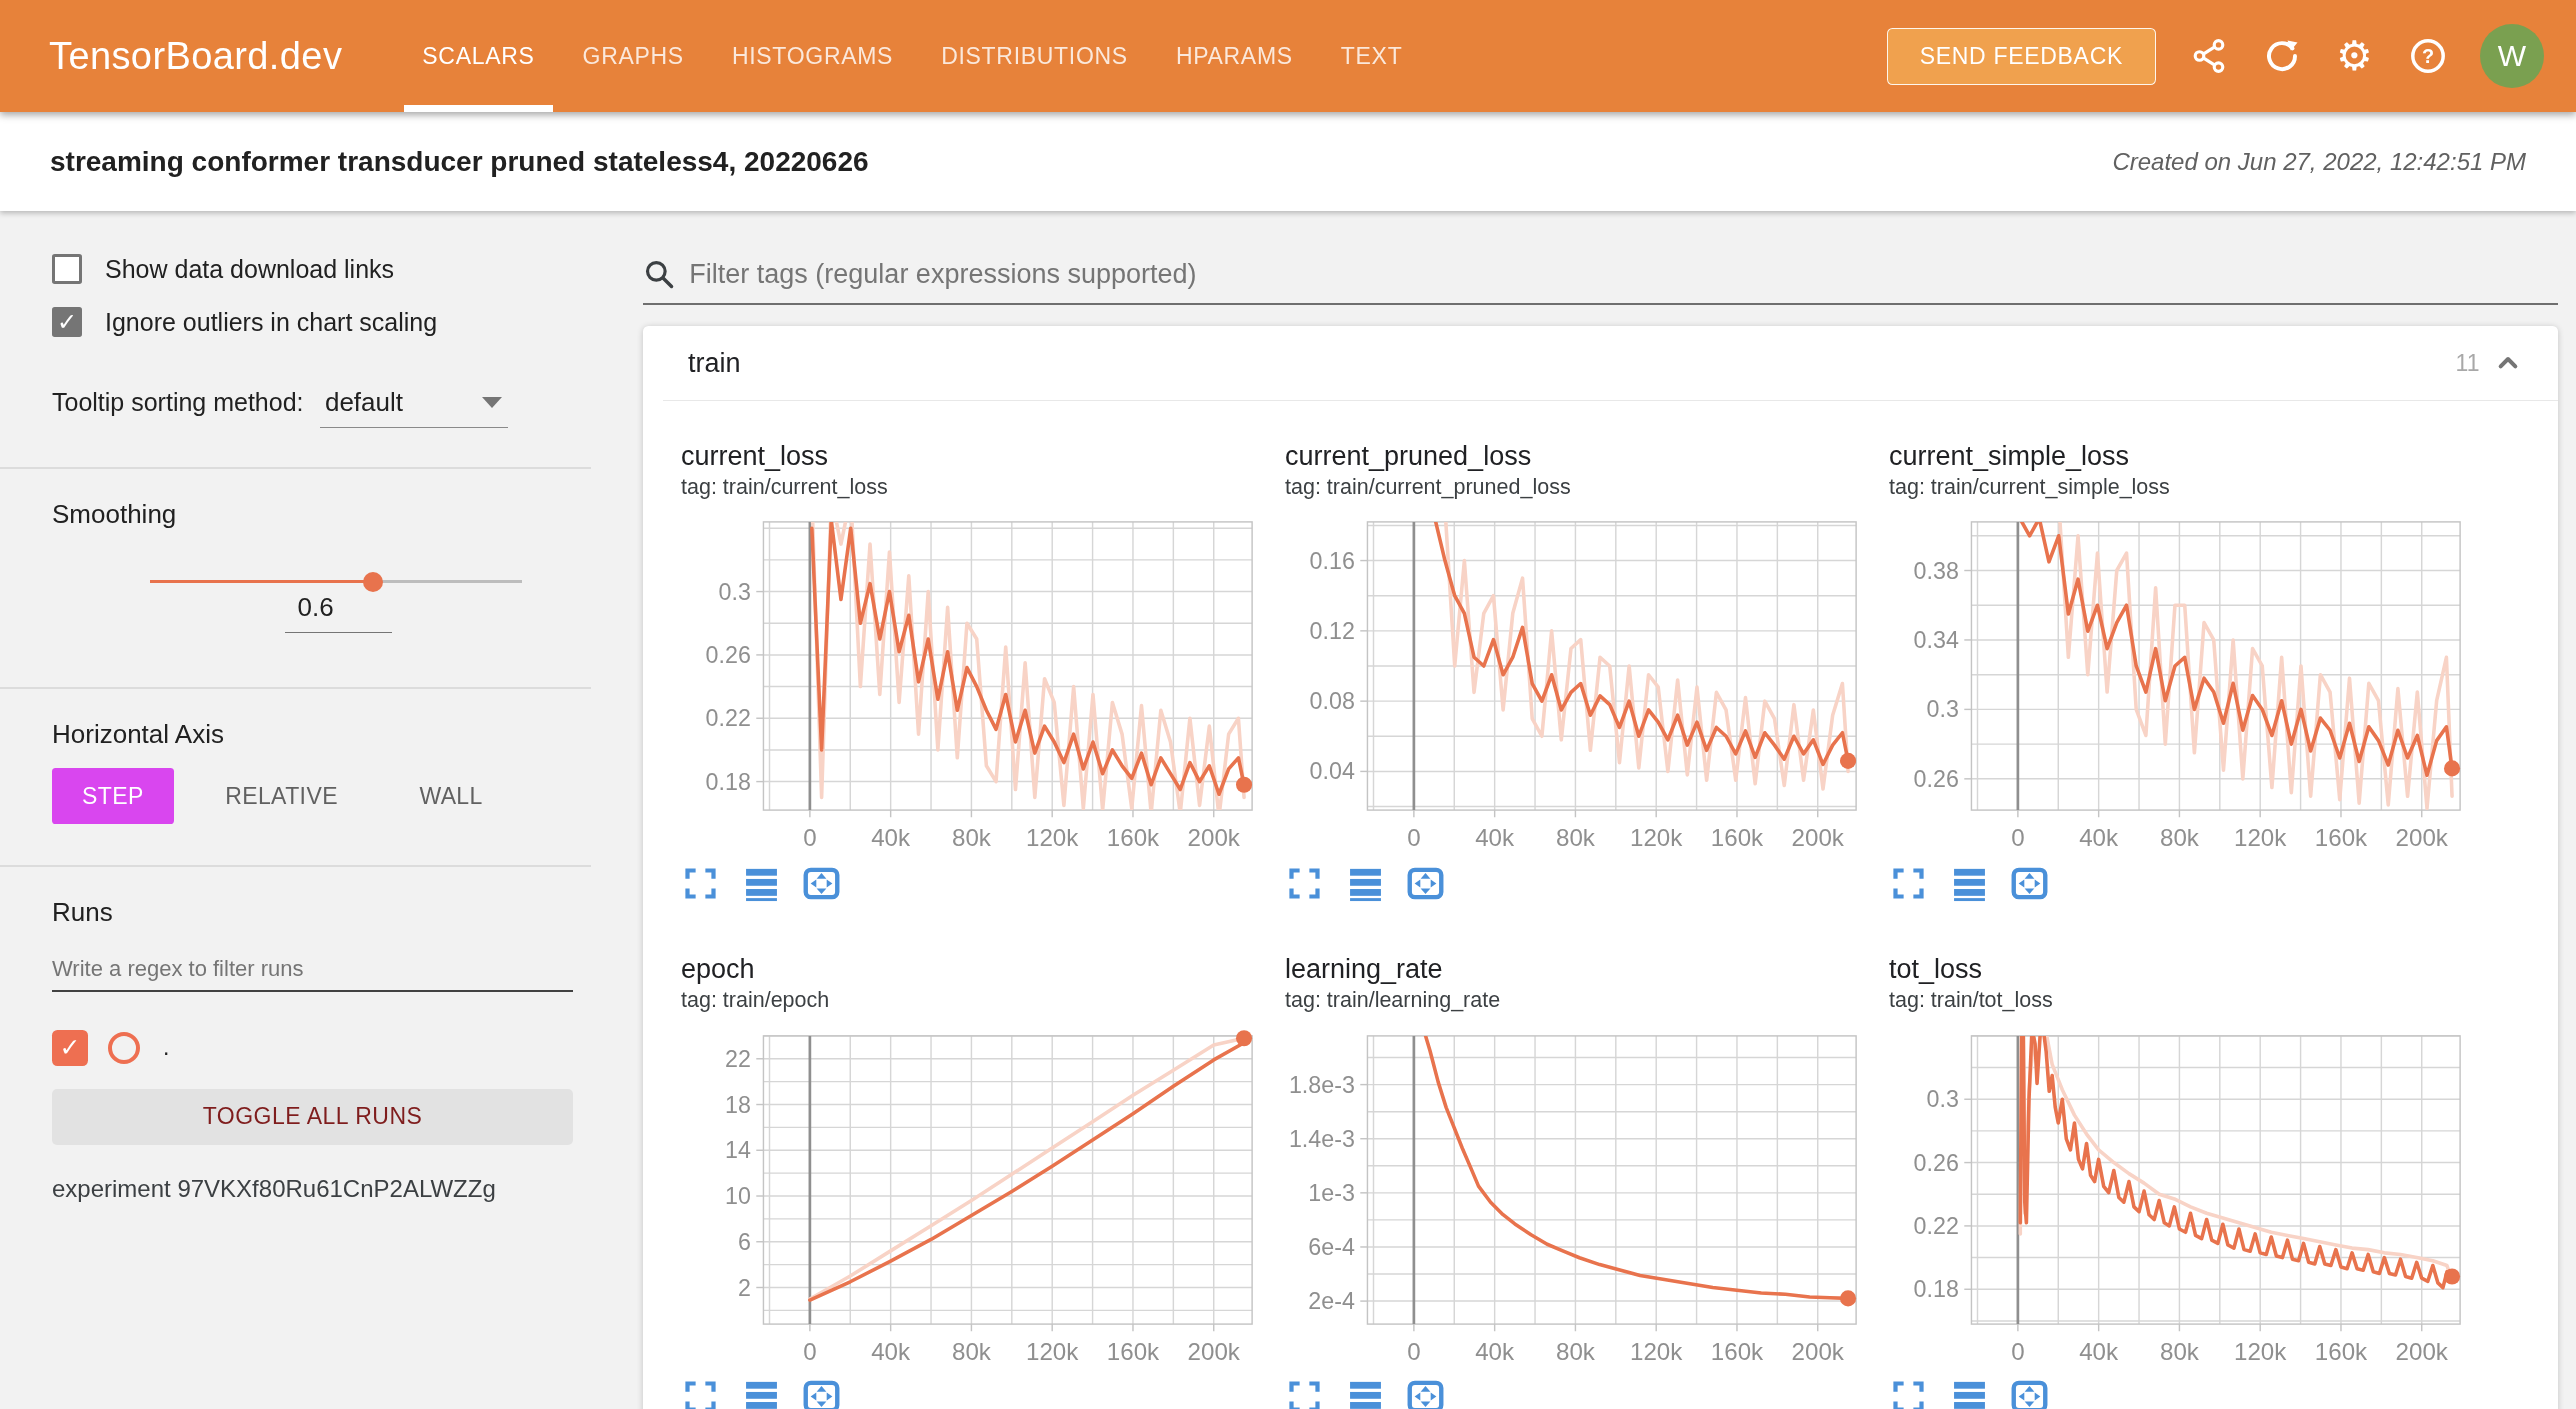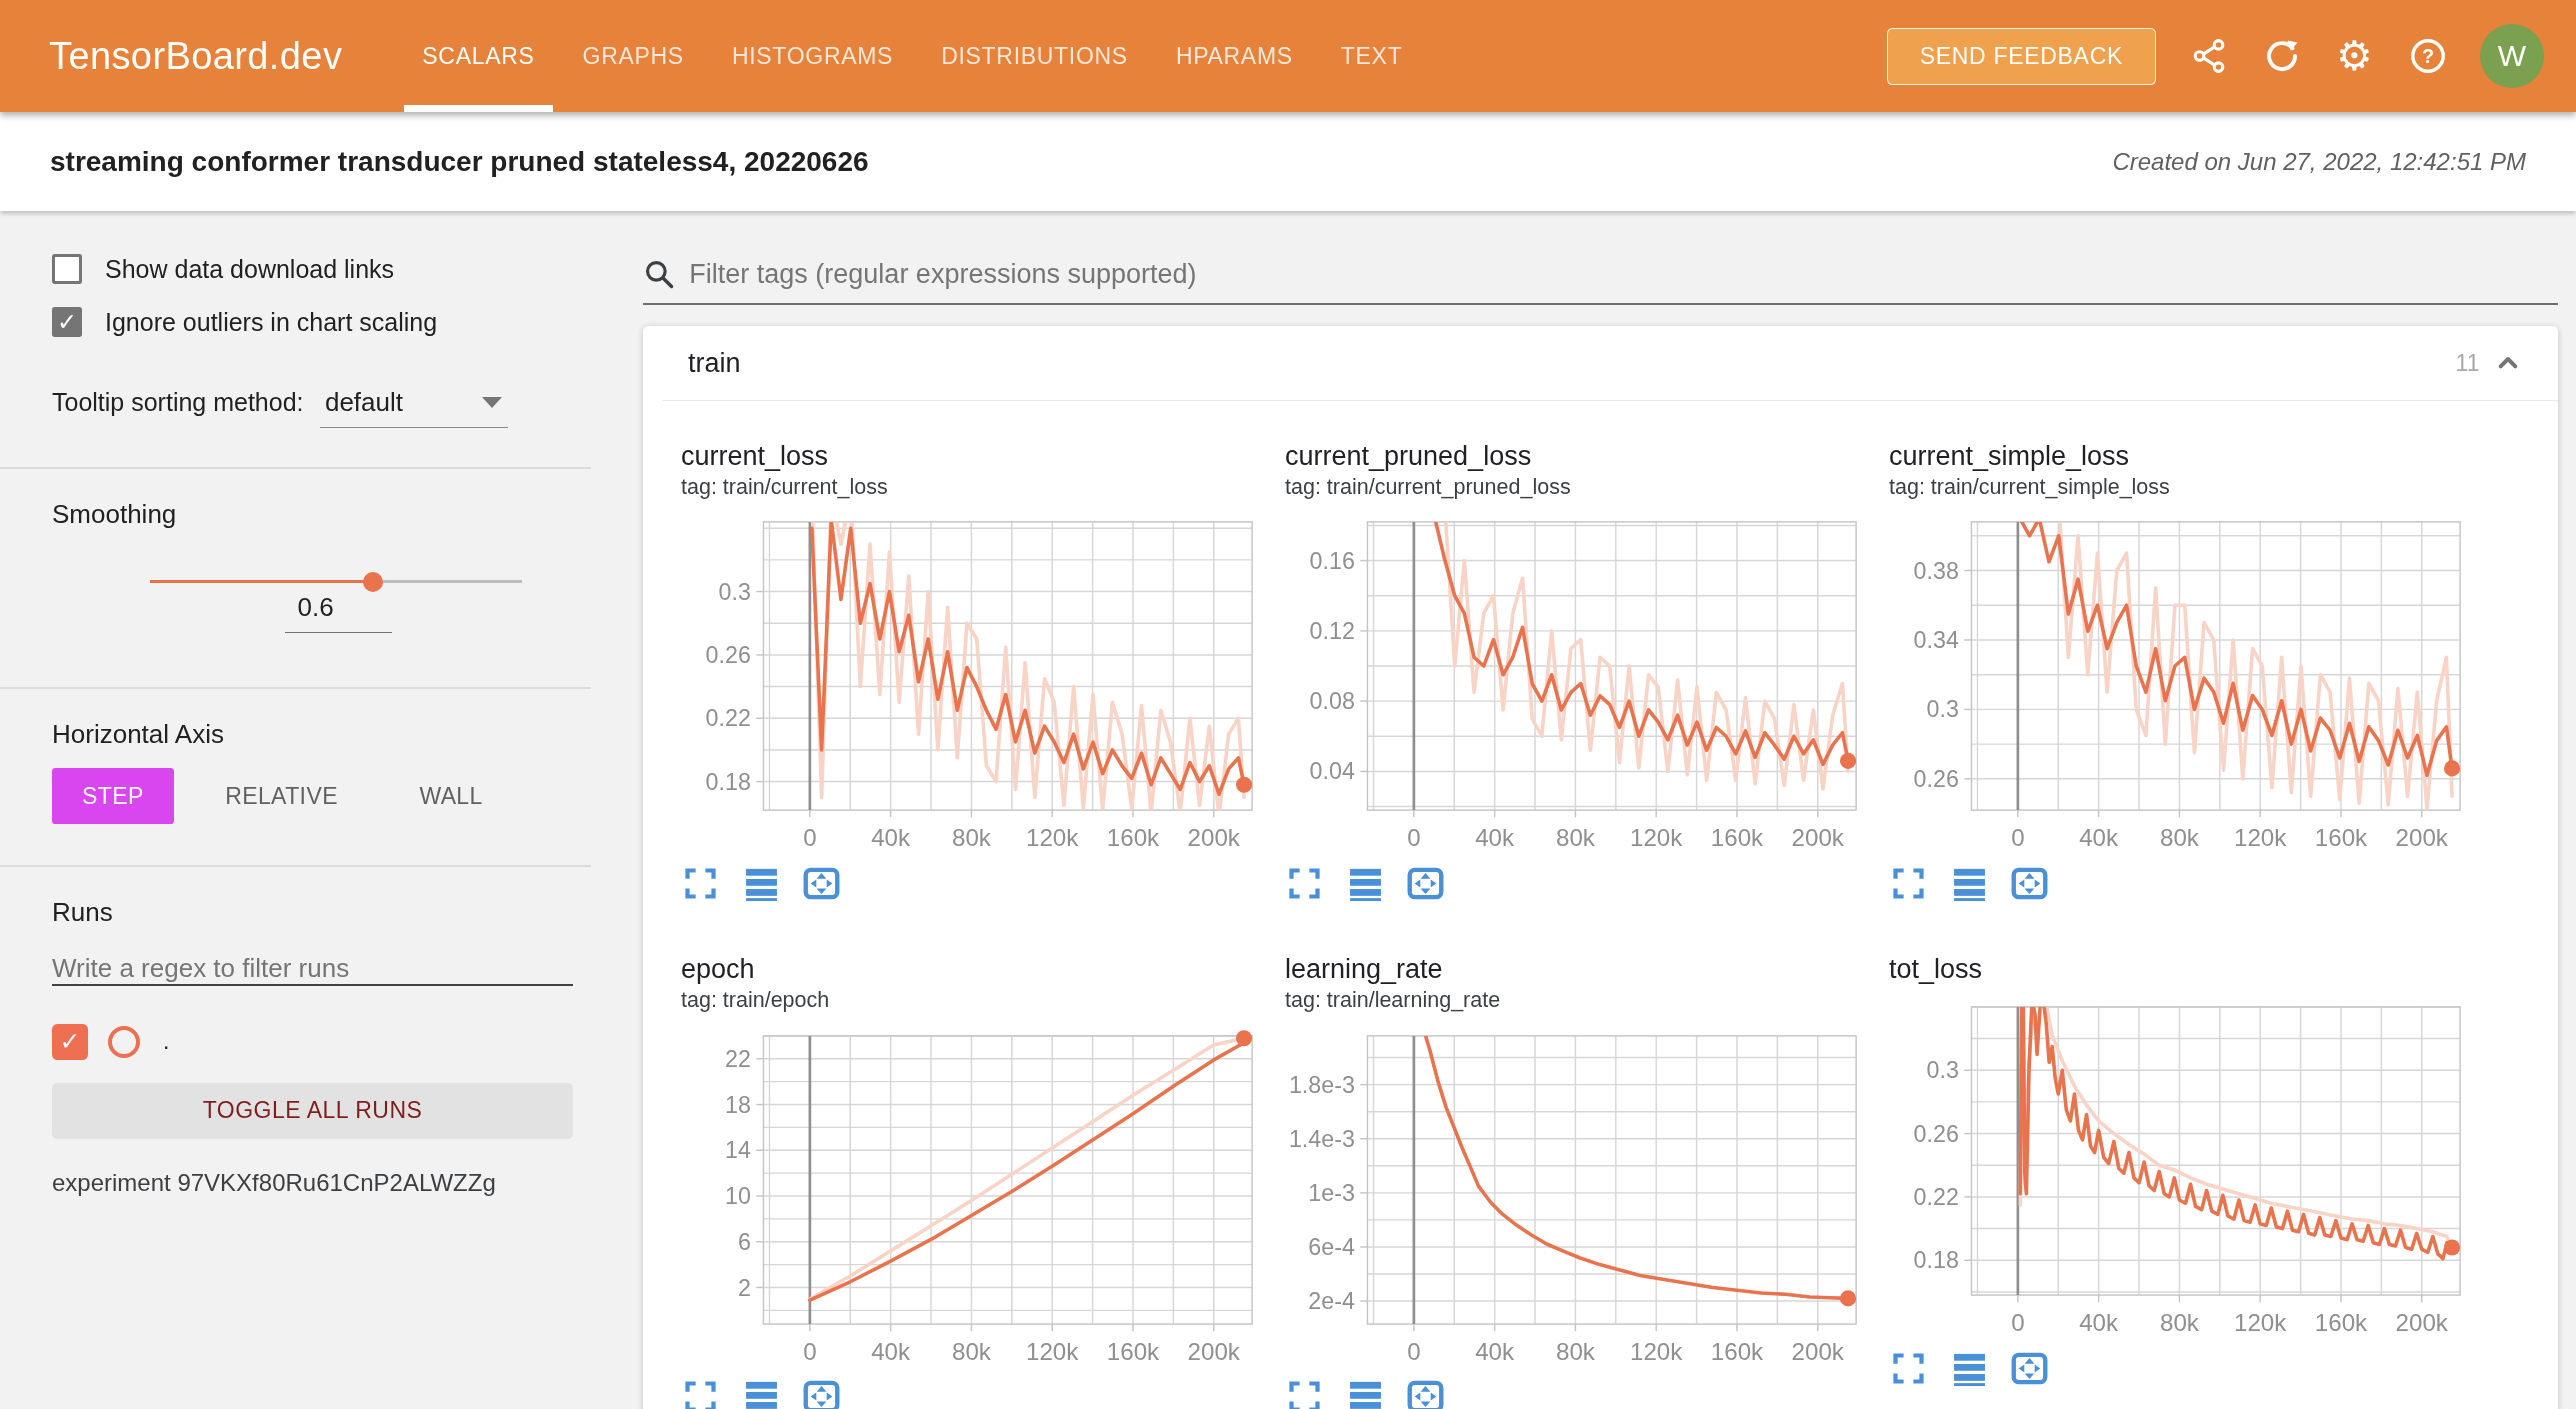--- a/index.html
+++ b/index.html
@@ -59,22 +59,22 @@
     background:var(--line,#e8734d); margin-left:-10px; }
   .smooth-value { margin-left:34px; width:107px; }
   .smooth-value input { width:100%; border:none; outline:none; background:transparent; font-size:26px;
     color:#212121; border-bottom:1.8px solid #757575; padding:0 0 9px 12.5px;
     font-family:"Liberation Sans","DejaVu Sans",sans-serif; }
   .axis-btns { margin-top:18px; display:flex; align-items:center; }
   .axis-btn { height:56px; padding:0 30px; display:flex; align-items:center; font-size:23px;
     letter-spacing:0.4px; color:#616161; border-radius:3.6px; cursor:pointer; margin-right:21.5px; }
   .axis-btn.active { background:#d946ef; color:#fff; }
   .regex-input { margin-top:25px; width:521px; }
-  .regex-input input { width:100%; border:none; outline:none; background:transparent; font-size:26px;
-    color:#212121; border-bottom:2.7px solid #424242; padding-bottom:0;
+  .regex-input input { width:100%; border:none; outline:none; background:transparent; font-size:22px;
+    color:#212121; border-bottom:2.7px solid #424242; padding-bottom:8px;
     font-family:"Liberation Sans","DejaVu Sans",sans-serif; }
   .regex-input input::placeholder, .filter-input::placeholder { color:#757575; opacity:1; }
   .run-row { margin-top:38px; display:flex; align-items:center; }
   .run-cb { width:36px; height:36px; border-radius:5.4px; background:var(--run,#ee6f51); display:flex;
     align-items:center; justify-content:center; cursor:pointer; flex:none; }
   .run-cb .mark { color:#fff; font-size:25px; font-weight:700; line-height:1; }
   .run-circle { width:32px; height:32px; border-radius:50%; border:4.5px solid var(--run,#ee6f51);
     margin-left:20px; flex:none; }
   .run-name { margin-left:23px; font-size:23px; color:#212121; }
   .toggle-all { margin-top:23px; width:521px; height:56px; background:#e2e2e2; border-radius:5px;
@@ -690,20 +690,21 @@
           <polygon points="12,18.4 9,15 15,15" fill="currentColor"></polygon>
           <polygon points="5.3,12 8.8,9.6 8.8,14.4" fill="currentColor"></polygon>
           <polygon points="18.7,12 15.2,9.6 15.2,14.4" fill="currentColor"></polygon>
         </svg>
       </div>
     </div>
   </div>
 
   <div class="chart">
     <div class="chart-title">tot_loss</div>
+    <div class="chart-tag">tag: train/tot_loss</div>
     <div class="plot-mount">
                 <svg class="plot" viewBox="0 0 640 400" width="573" height="358">
                   <defs>
                     <clipPath id="clip5">
                       <rect x="92" y="20" width="546" height="322"></rect>
                     </clipPath>
                   </defs>
                   <g>
                     <line x1="92" y1="338.46153846153845" x2="638" y2="338.46153846153845" stroke="#d6d6d6" stroke-width="1.6"></line>
                     <line x1="92" y1="303.0769230769231" x2="638" y2="303.0769230769231" stroke="#d6d6d6" stroke-width="1.6"></line>

